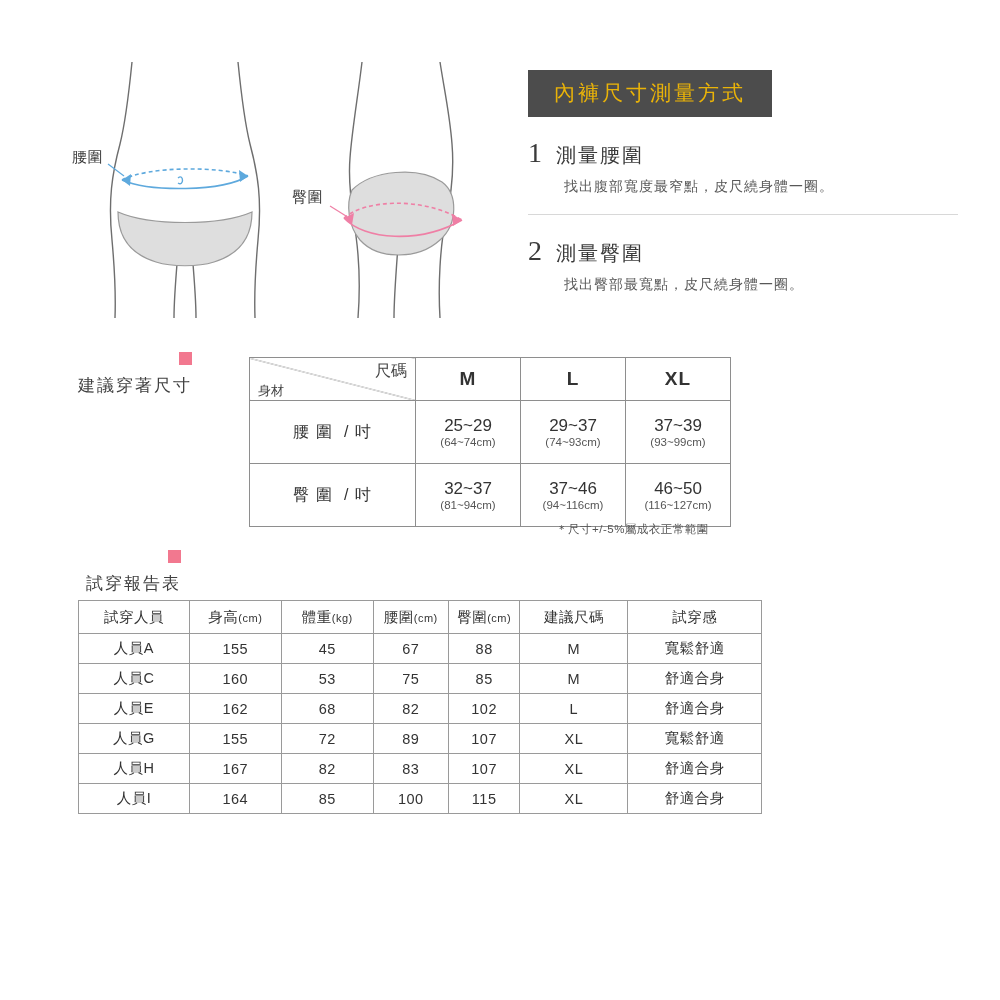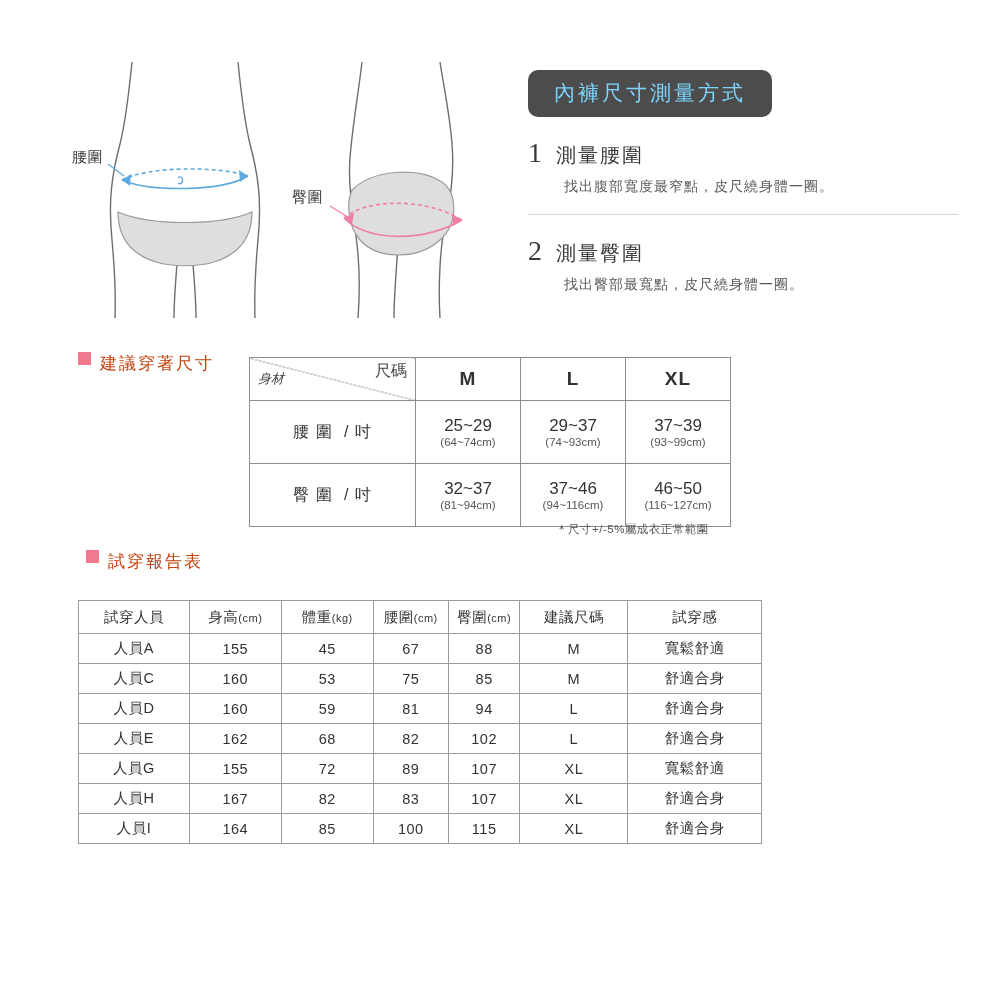--- a/index.html
+++ b/index.html
@@ -36,25 +36,25 @@
   
   .instructions {
     position: absolute;
     left: 528px;
     top: 70px;
     width: 430px;
   }
   .inst-title-pill {
     display: inline-block;
     background: #4c4c4c;
-    color: #7dd3fc;
+    color: #eab308;
     font-size: 21px;
     letter-spacing: 3px;
     padding: 9px 26px 10px 26px;
-    border-radius: 10px;
+    border-radius: 0;
   }
   .step {
     margin-top: 22px;
   }
   .step-head {
     display: flex;
     align-items: baseline;
     gap: 14px;
   }
   .step-num {
@@ -77,25 +77,26 @@
   }
   .step-div {
     margin-top: 18px;
     border-top: 1px solid #d8d8d8;
   }
 
   
   .section-head {
     position: absolute;
     display: flex;
-    align-items: flex-start;
+    align-items: flex-end;
     gap: 9px;
     font-size: 17px;
     letter-spacing: 2px;
-    color: #c2410c;
+    color: #404040;
+    flex-direction: column;
   }
   .section-head .sq {
     width: 13px;
     height: 13px;
     background: #f2788f;
     display: inline-block;
   }
   #head-size { left: 78px; top: 352px; }
   #head-report { left: 86px; top: 550px; }
 
@@ -124,24 +125,23 @@
   .corner .c-size {
     position: absolute;
     right: 8px;
     top: 3px;
     font-size: 16px;
     color: #444;
   }
   .corner .c-body {
     position: absolute;
     left: 8px;
-    bottom: 12px;
+    bottom: 0;
     font-size: 13px;
     color: #444;
-    font-style: italic;
   }
   .size-table .hcell {
     width: 102px;
     font-size: 19px;
     font-weight: bold;
     letter-spacing: 1px;
   }
   .size-table .rowlab {
     height: 60px;
     font-size: 16px;
@@ -361,29 +361,20 @@
     <tr>
       <td>人員C</td>
       <td>160</td>
       <td>53</td>
       <td>75</td>
       <td>85</td>
       <td>M</td>
       <td>舒適合身</td>
     </tr>
     <tr>
-      <td>人員D</td>
-      <td>160</td>
-      <td>59</td>
-      <td>81</td>
-      <td>94</td>
-      <td>L</td>
-      <td>舒適合身</td>
-    </tr>
-    <tr>
       <td>人員E</td>
       <td>162</td>
       <td>68</td>
       <td>82</td>
       <td>102</td>
       <td>L</td>
       <td>舒適合身</td>
     </tr>
     <tr>
       <td>人員G</td>

